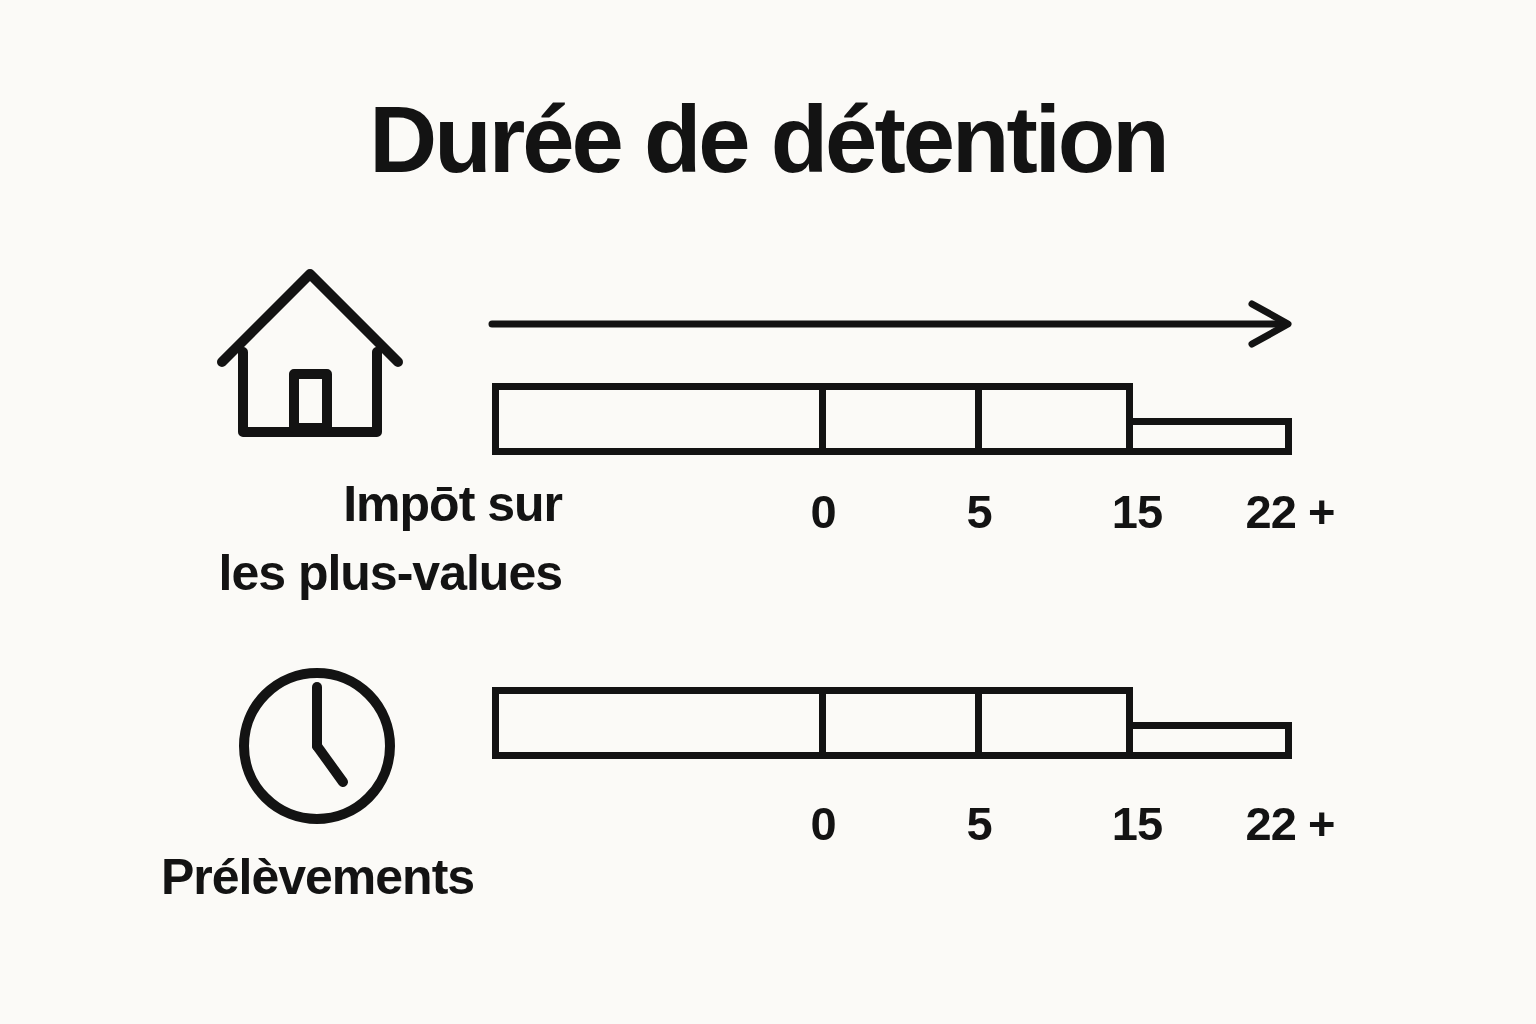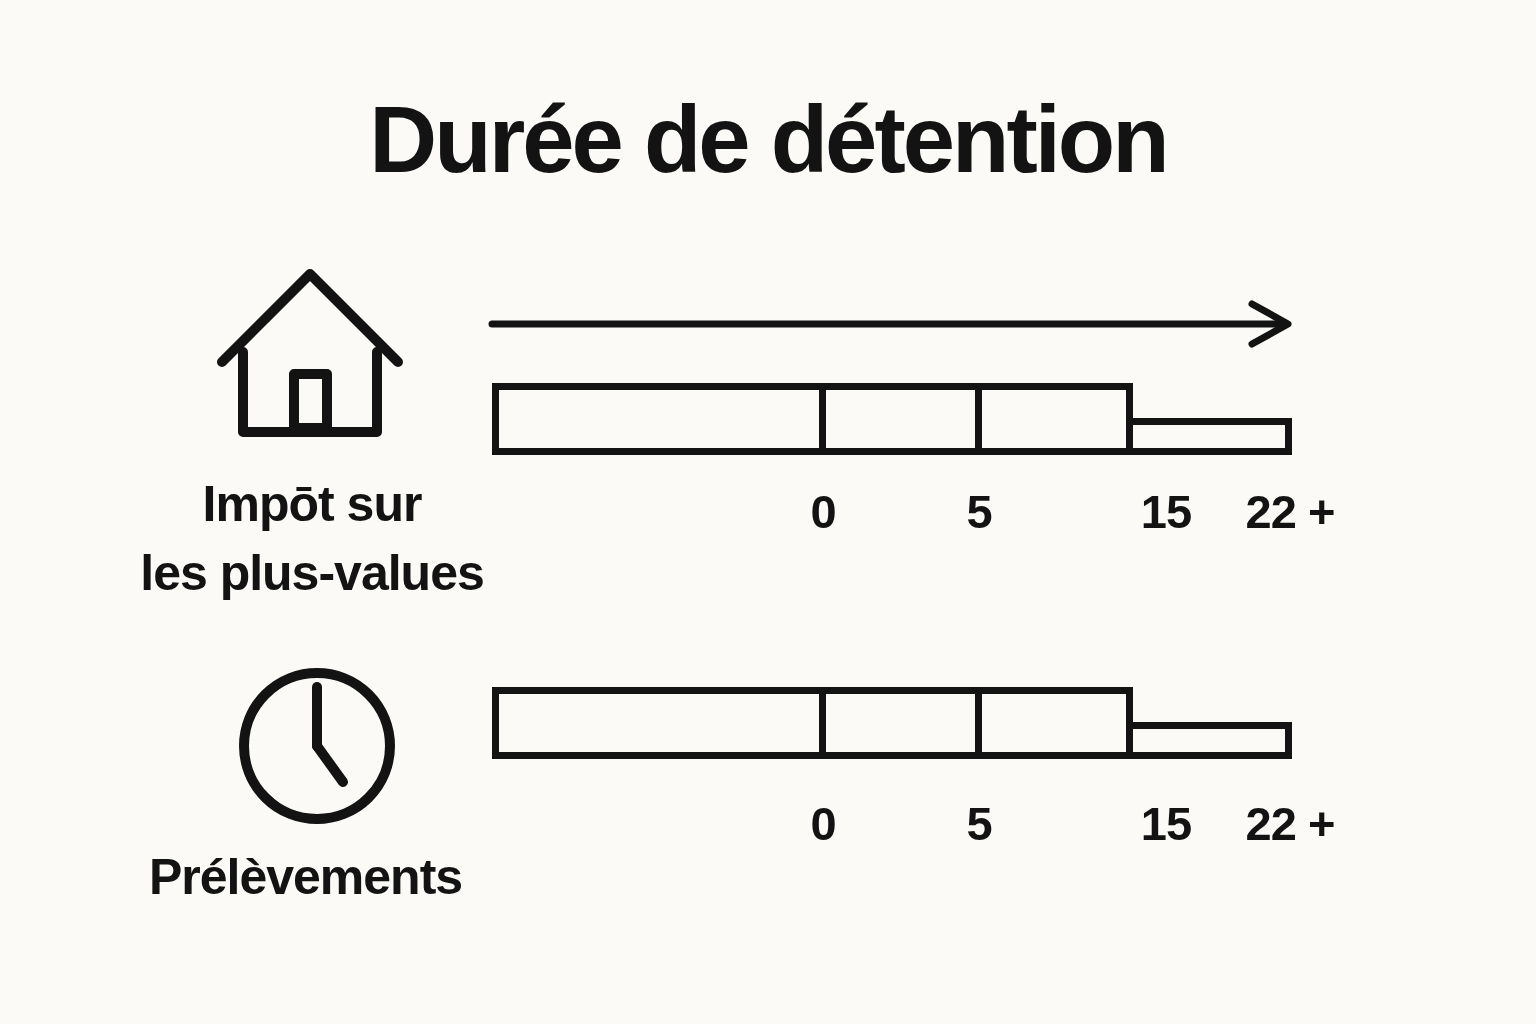--- a/index.html
+++ b/index.html
@@ -29,22 +29,22 @@
 
   .row-label {
     position: absolute;
     text-align: center;
     font-weight: 700;
     font-size: 50px;
     letter-spacing: -1px;
     line-height: 69px;
     color: var(--ink, #131313);
   }
-  .label-1 { left: 62px; top: 470px; width: 500px; }
-  .label-2 { left: 48px; top: 843px; width: 515px; }
+  .label-1 { left: 62px; top: 470px; width: 500px; text-align: right; }
+  .label-2 { left: 60px; top: 843px; width: 515px; }
 
   .arrow { position: absolute; left: 488px; top: 298px; width: 812px; height: 52px; }
   .arrow svg { display: block; width: 100%; height: 100%; color: var(--ink, #131313); }
 
   .bar { position: absolute; left: 492px; width: 800px; height: 72px; }
   .bar-1 { top: 383px; }
   .bar-2 { top: 687px; }
   .seg-tall {
     position: absolute; left: 0; top: 0;
     width: 641px; height: 72px;
@@ -72,21 +72,21 @@
     position: absolute;
     transform: translateX(-50%);
     font-size: 47px;
     font-weight: 700;
     letter-spacing: -1px;
     white-space: nowrap;
     color: var(--ink, #131313);
   }
   .t0 { left: 331px; }
   .t1 { left: 487px; }
-  .t2 { left: 674px; }
+  .t2 { left: 645px; }
   .t3 { left: 798px; text-align: right; }
 </style>
 </head>
 <body>
 
 <div class="canvas">
 
   <h1 class="title">Durée de détention</h1>
 
   <div class="icon house">

